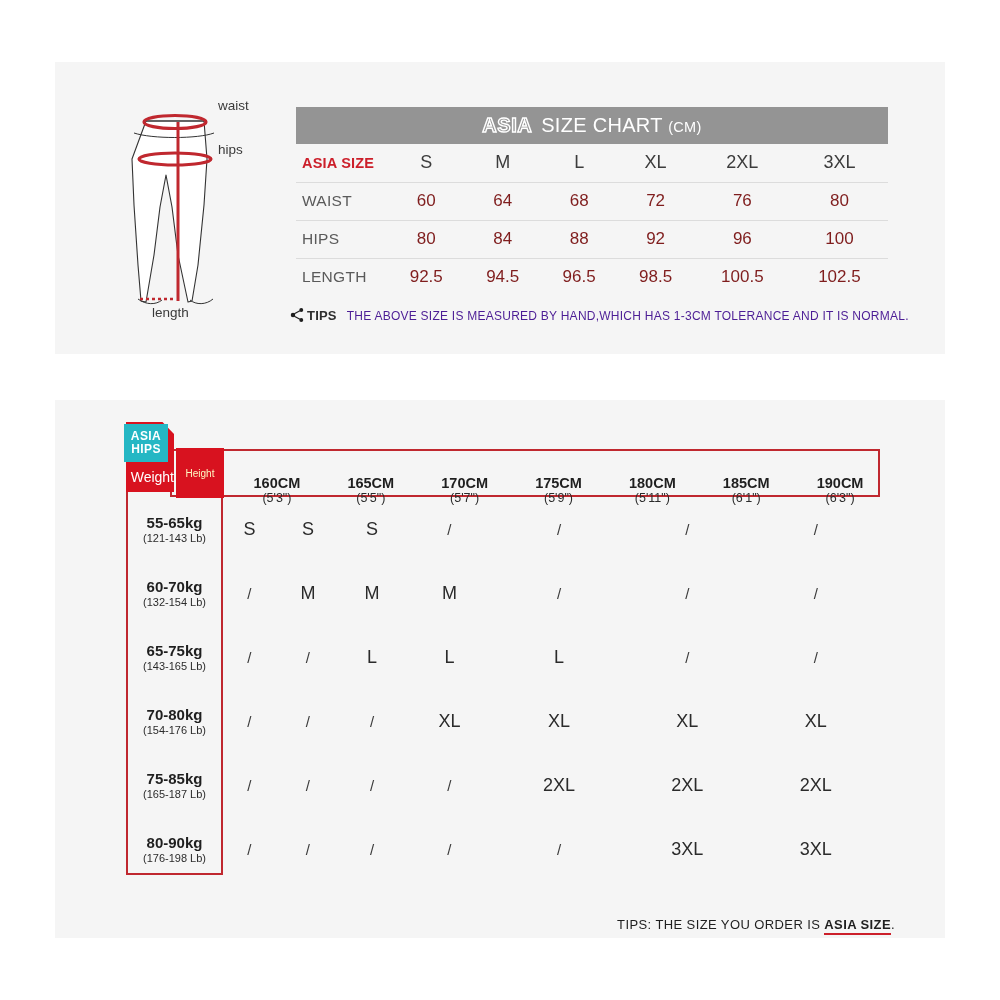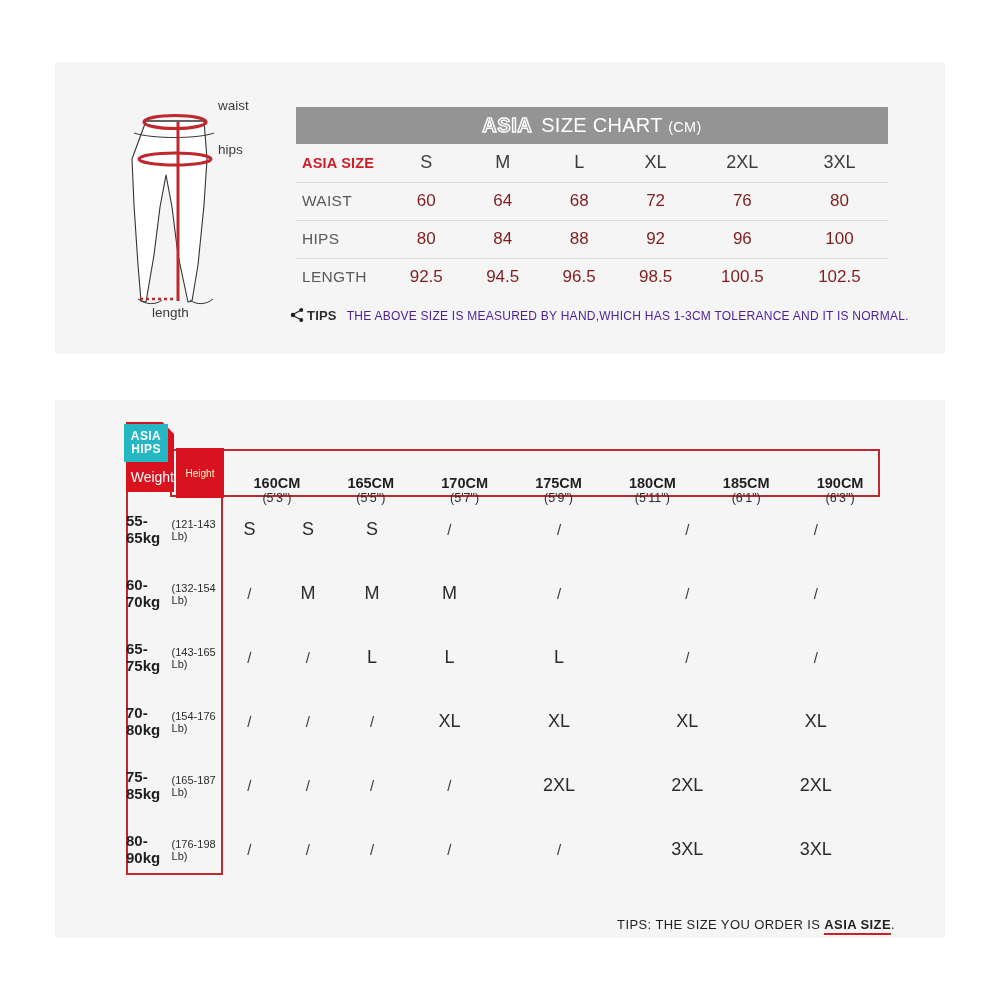--- a/index.html
+++ b/index.html
@@ -148,21 +148,21 @@
     height: 64px; text-align: center;
     font-size: 18px; color: #2b2b2b;
     font-family: "Liberation Sans", sans-serif;
   }
   #matrix td.dash { font-size: 15px; color: #3a3a3a; }
 
   #weight-col {
     position: absolute; left: 126px; top: 497px; width: 97px;
   }
   .weight-cell {
-    height: 64px; display: flex; flex-direction: row;
+    height: 64px; display: flex; flex-direction: column;
     align-items: center; justify-content: center;
     z-index: 3; position: relative;
   }
   .weight-kg {
     font-size: 15px; font-weight: 700; color: #1f1f1f;
     font-family: "Liberation Sans", sans-serif;
   }
   .weight-lb {
     font-size: 11px; color: #2b2b2b; margin-top: 1px;
     font-family: "Liberation Sans", sans-serif;

